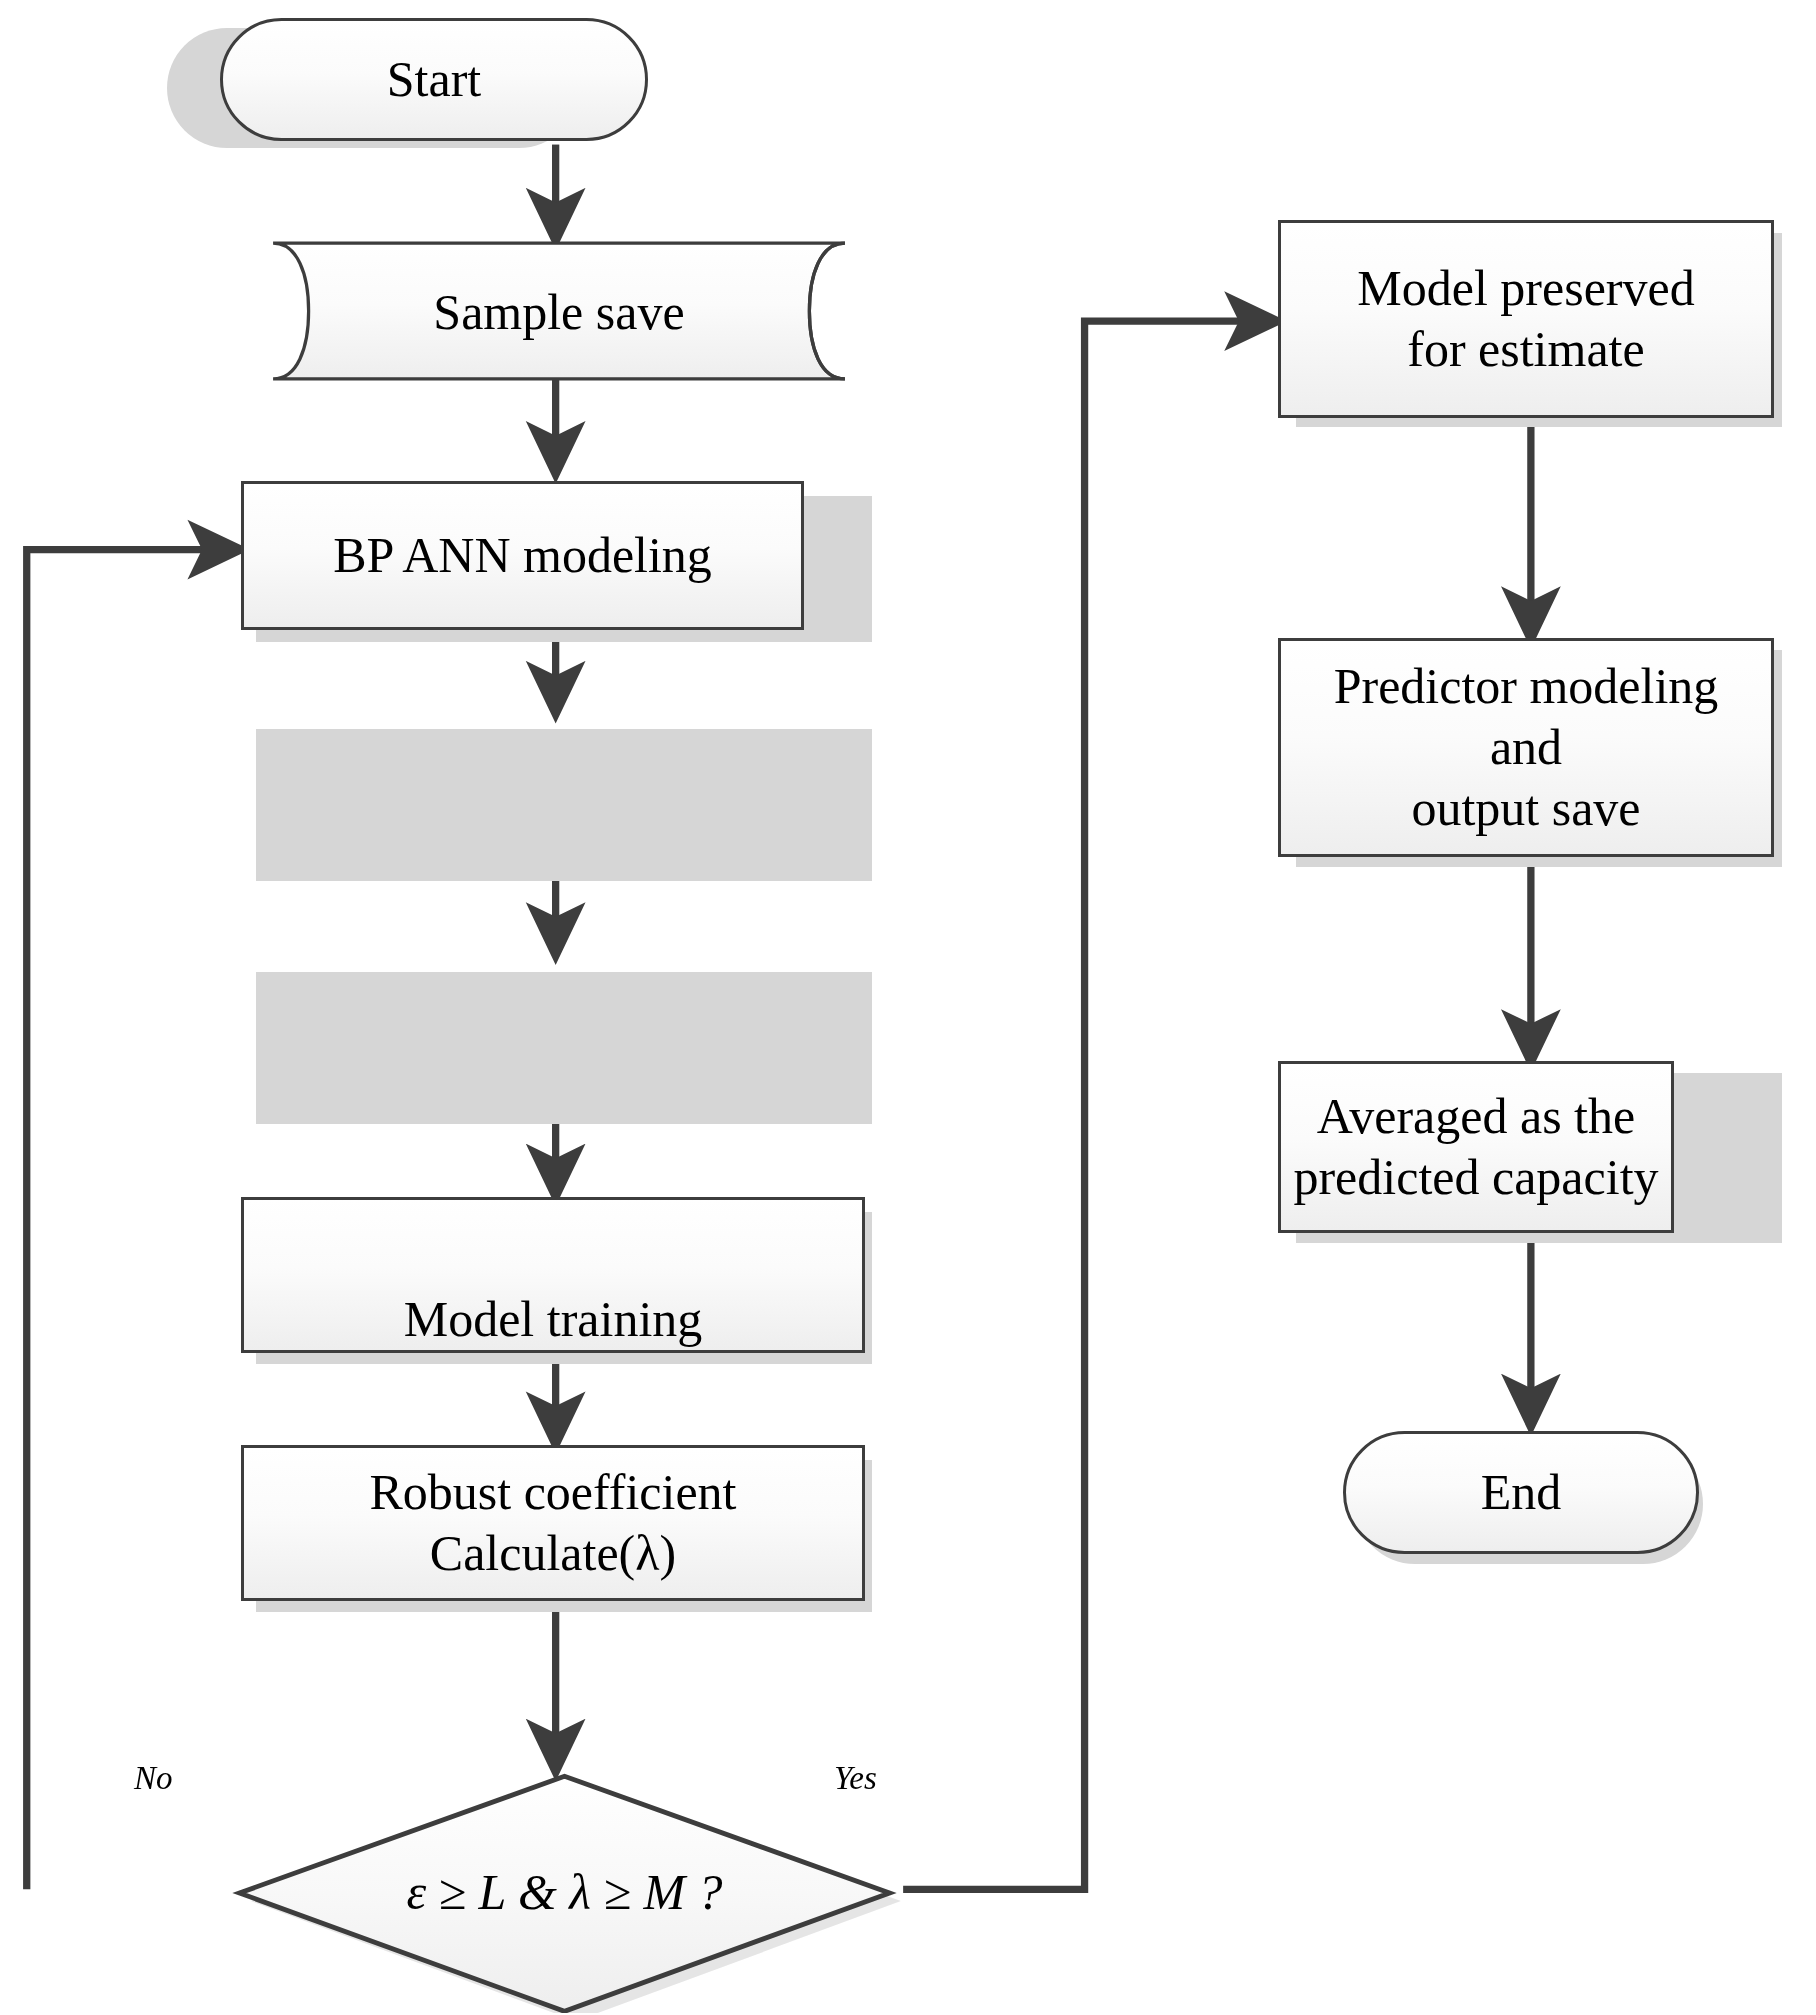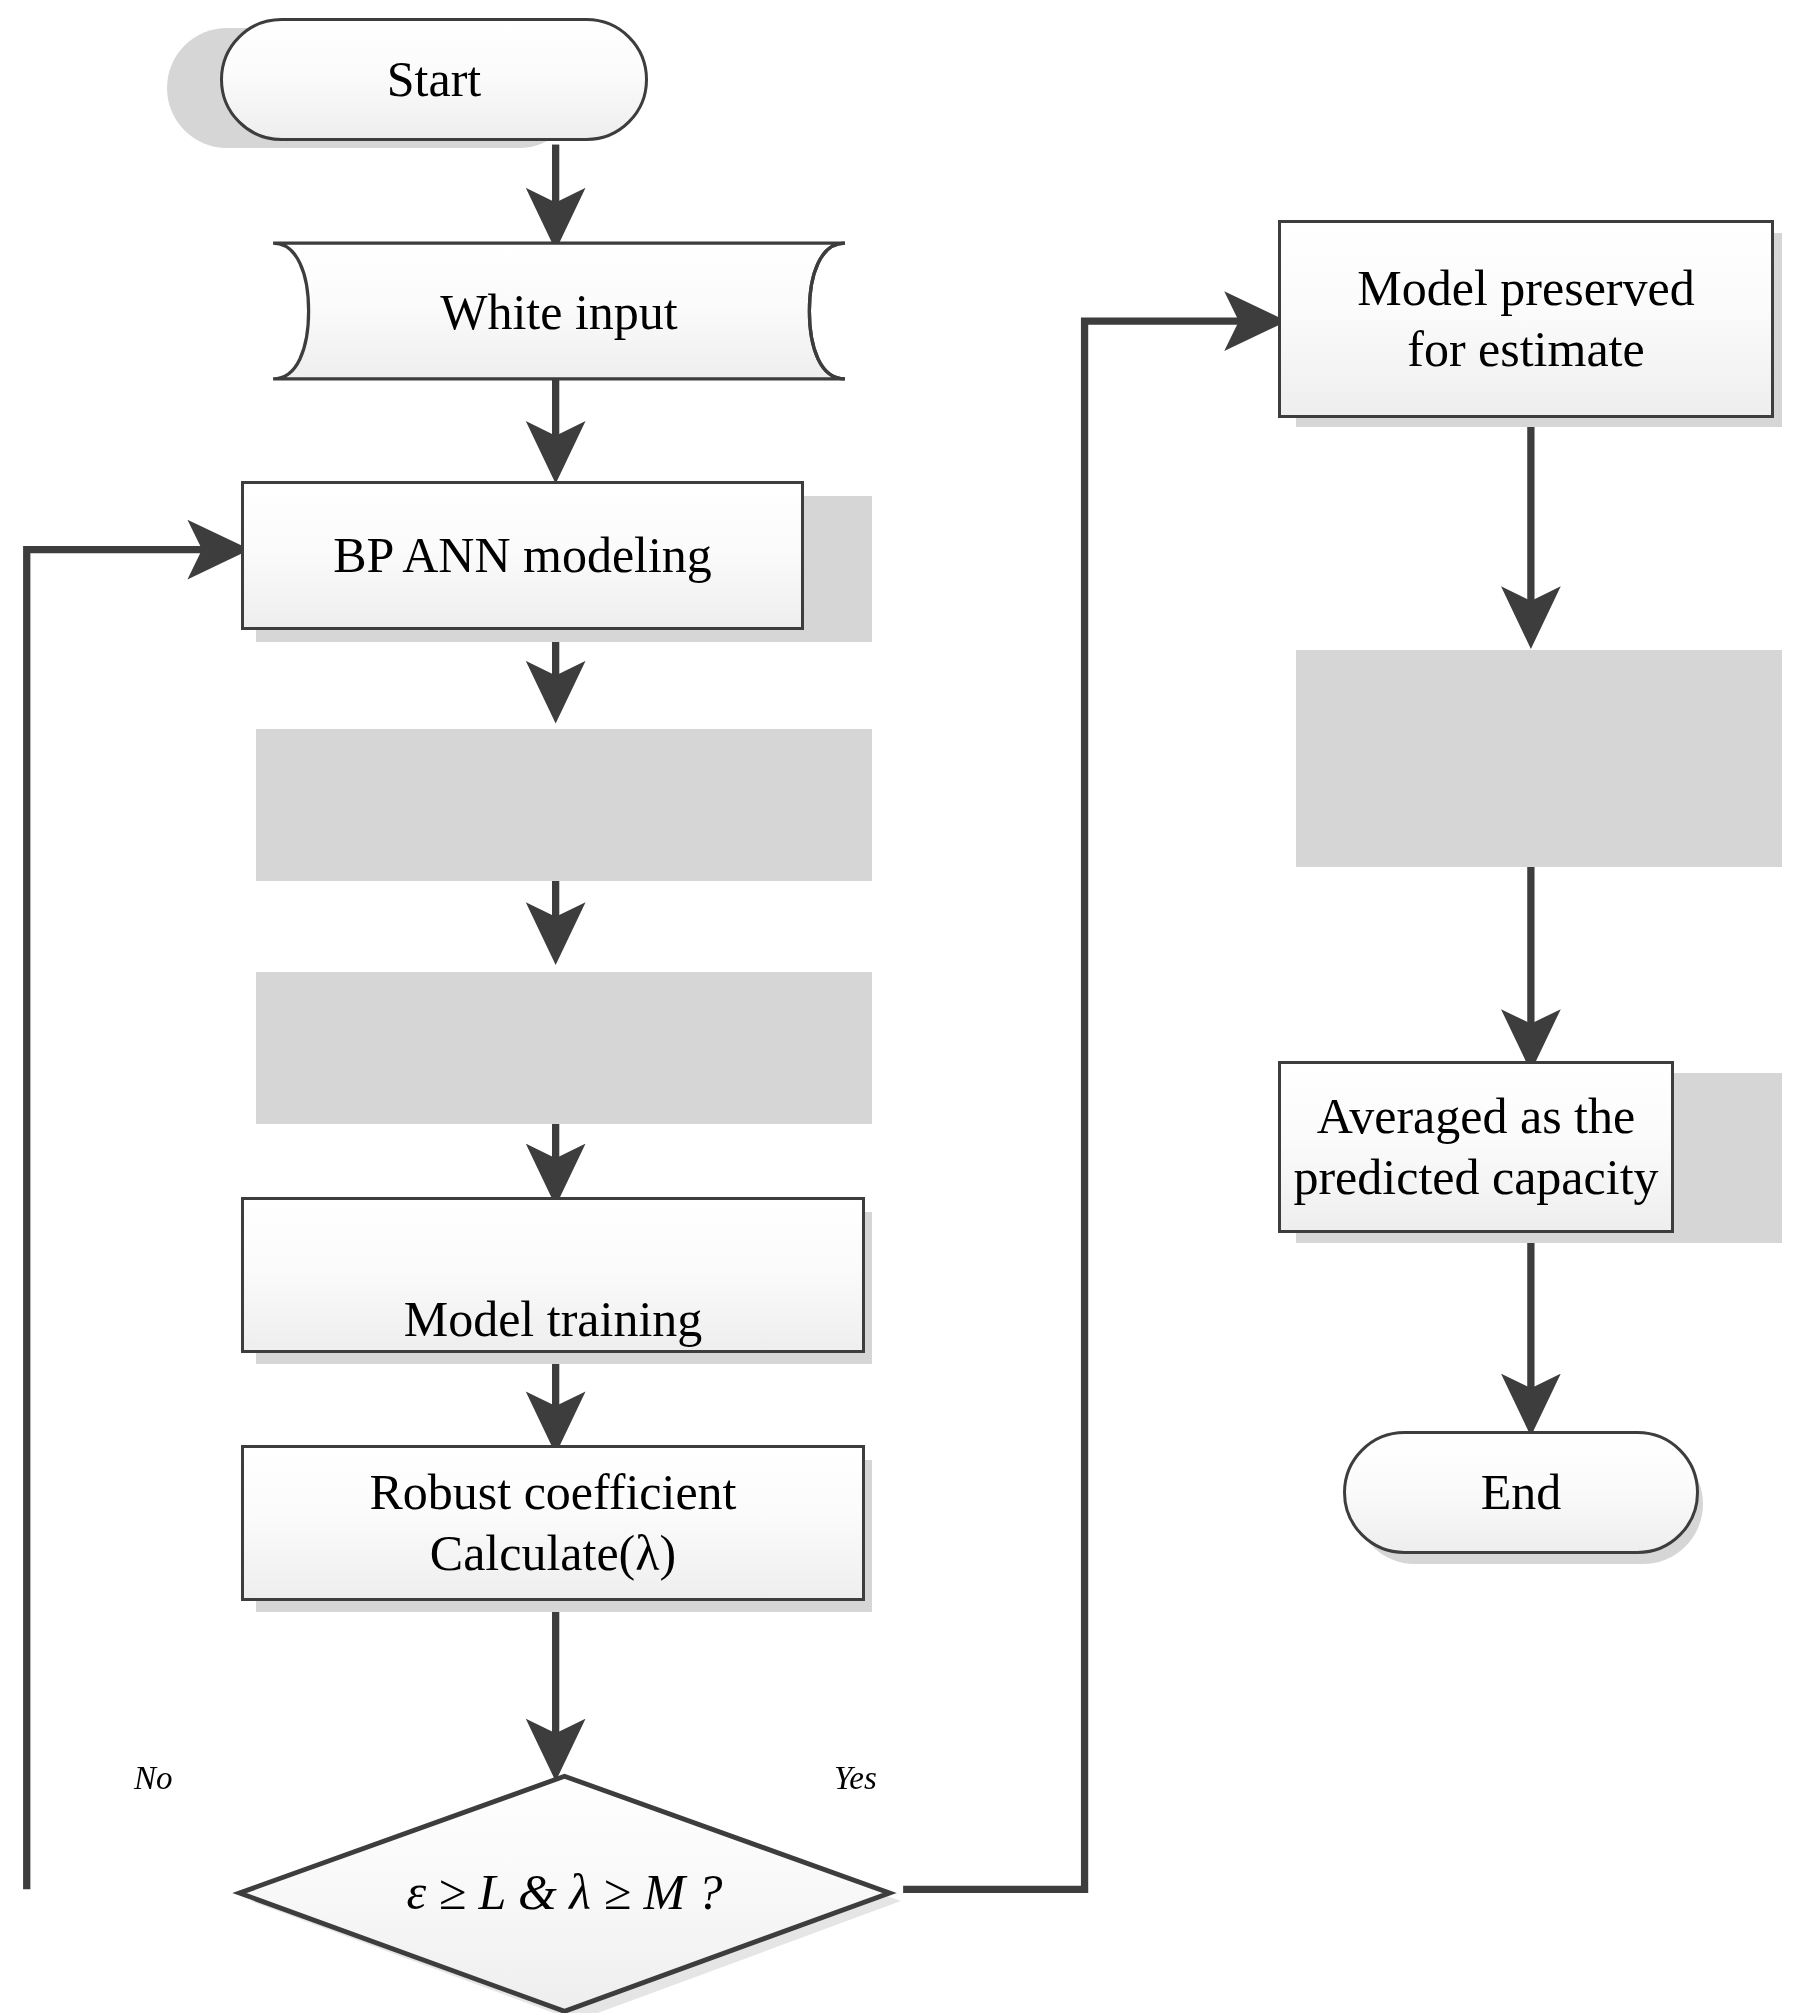--- a/index.html
+++ b/index.html
@@ -79,21 +79,21 @@
         <linearGradient id="cylg" x1="0" y1="0" x2="0" y2="1">
           <stop offset="0%" stop-color="#ffffff"></stop>
           <stop offset="45%" stop-color="#fbfbfb"></stop>
           <stop offset="100%" stop-color="#eeeeee"></stop>
         </linearGradient>
       </defs>
       <path d="M36,4 L744,4 C714,4 700,42 700,88 C700,134 714,172 744,172 L36,172
                C66,172 80,134 80,88 C80,42 66,4 36,4 Z" fill="url(#cylg)" stroke="#3d3d3d" stroke-width="4"></path>
       <path d="M744,4 C714,4 700,42 700,88 C700,134 714,172 744,172" fill="none" stroke="#3d3d3d" stroke-width="4"></path>
     </svg>
-    <div class="cyl-txt">White input</div>
+    <div class="cyl-txt">Sample save</div>
   </div>
 
   <div class="node process" style="left:241px;top:481px;width:563px;height:149px;z-index:2;align-items:center;">
     <span class="txt">BP ANN modeling</span>
   </div>
 
 
 
   <div class="node process" style="left:241px;top:1197px;width:624px;height:156px;z-index:2;align-items:flex-end;">
     <span class="txt">Model training</span>
@@ -120,20 +120,25 @@
   </div>
 
   <div class="edge-label" style="left:134px;top:1760px;">No</div>
   <div class="edge-label" style="left:834px;top:1760px;">Yes</div>
 
   <div class="node process" style="left:1278px;top:220px;width:496px;height:198px;z-index:2;">
     <span class="txt">Model preserved
 for estimate</span>
   </div>
 
+  <div class="node process" style="left:1278px;top:638px;width:496px;height:219px;z-index:2;">
+    <span class="txt">Predictor modeling
+and
+output save</span>
+  </div>
 
   <div class="node process" style="left:1278px;top:1061px;width:396px;height:172px;z-index:2;">
     <span class="txt">Averaged as the
 predicted capacity</span>
   </div>
 
   <div class="node terminator" style="left:1343px;top:1431px;width:356px;height:123px;z-index:2;">
     <span class="txt">End</span>
   </div>
 

